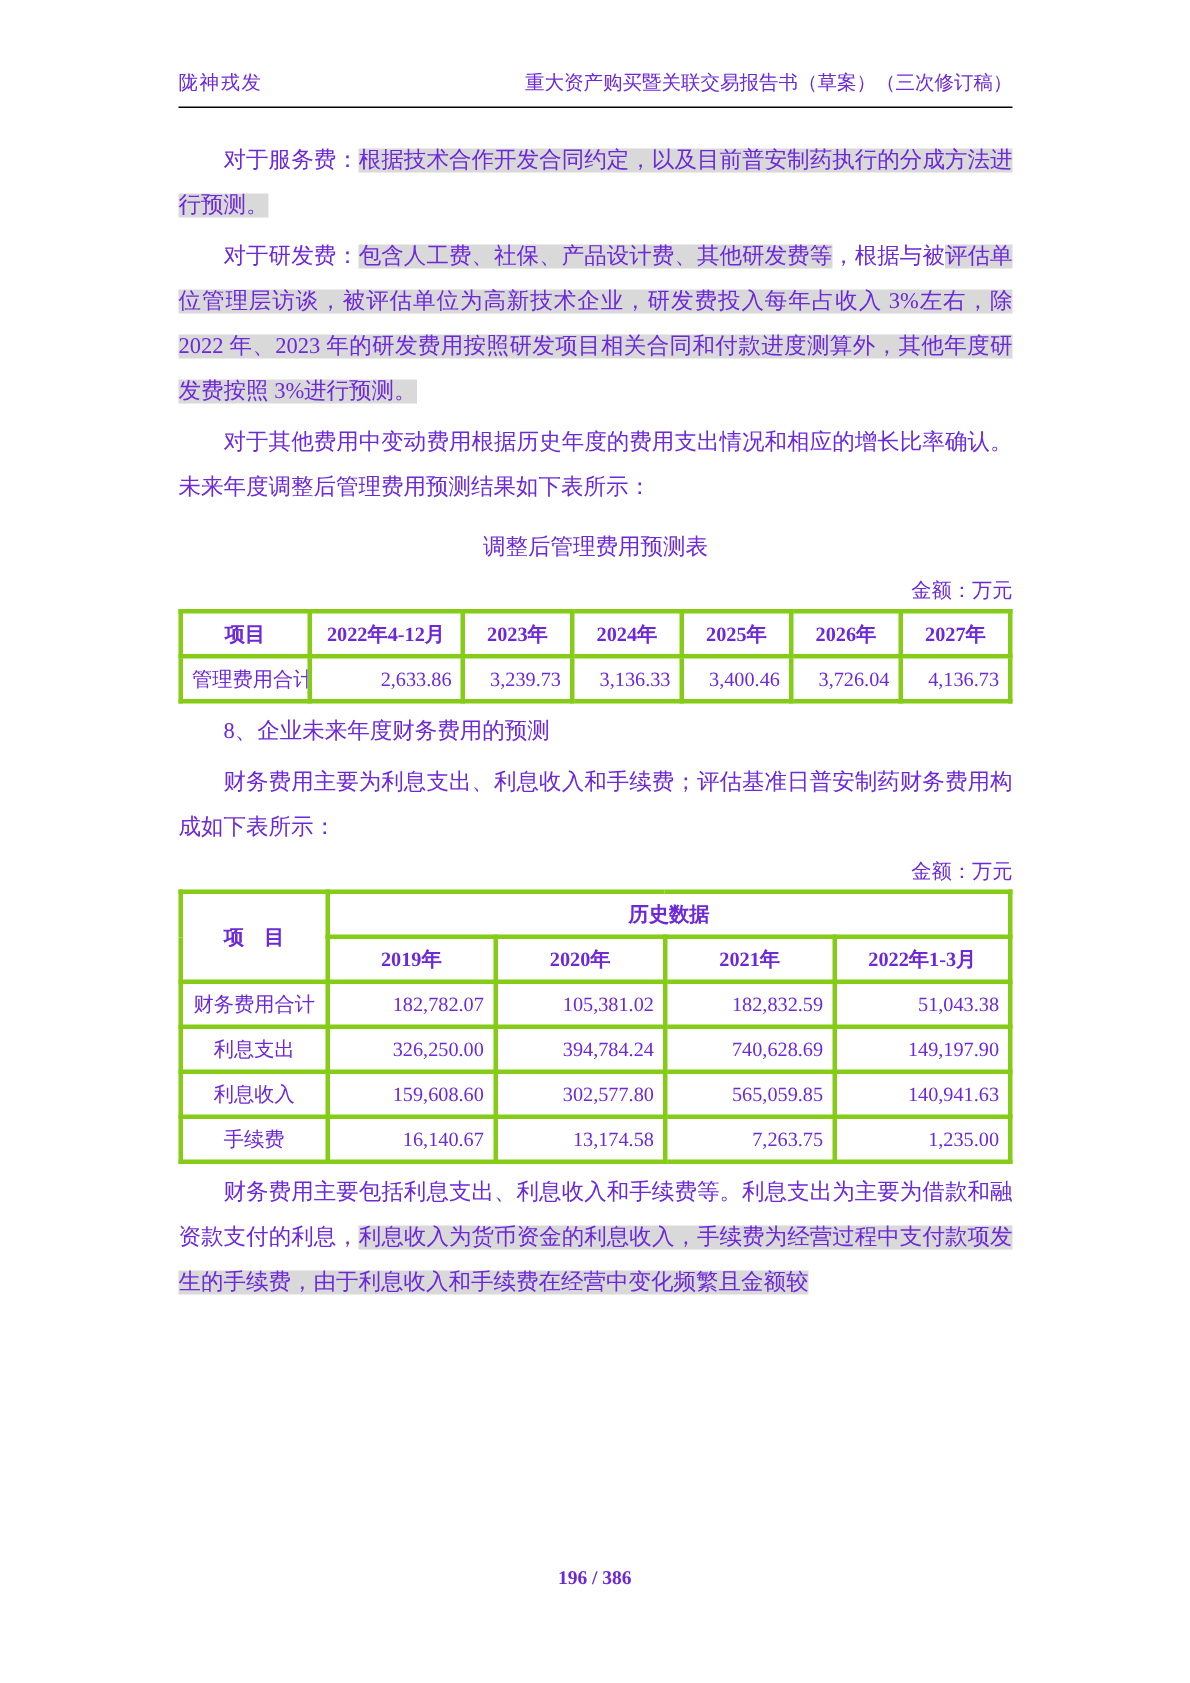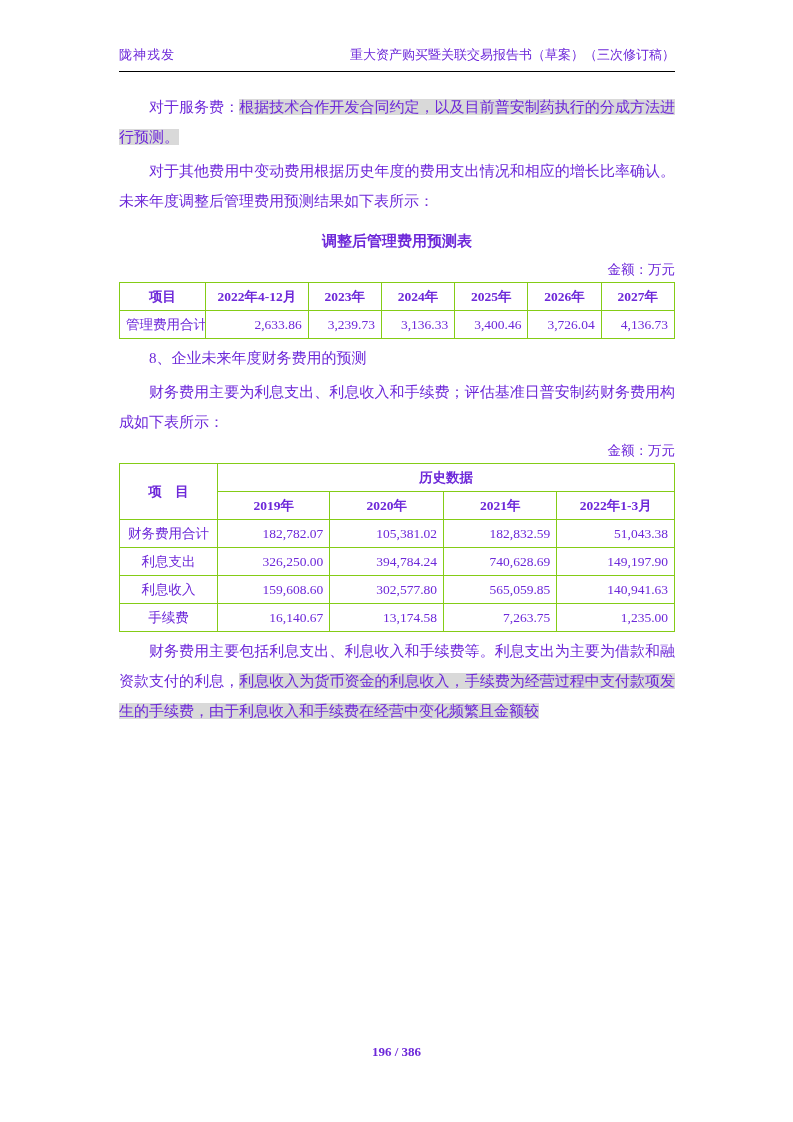--- a/index.html
+++ b/index.html
@@ -32,39 +32,39 @@
   .para {
     font-size: 15px;
     line-height: 30px;
     text-align: justify;
     text-indent: 2em;
     margin-top: 4px;
   }
   .hl { background: var(--hl-color, #d9d9d9); }
   .table-title {
     font-size: 15px;
-    font-weight: bold;
+    font-weight: normal;
     text-align: center;
     line-height: 30px;
     margin-top: 10px;
   }
   .unit-line {
     font-size: 13.5px;
     text-align: right;
     line-height: 24px;
     margin-top: 2px;
   }
   table {
     width: 100%;
     border-collapse: collapse;
     font-size: 13.5px;
     table-layout: fixed;
   }
   th, td {
-    border: 1px solid #84cc16;
+    border: 3px solid #84cc16;
     padding: 3px 6px;
     line-height: 21px;
     vertical-align: middle;
     overflow: hidden;
     white-space: nowrap;
   }
   th { font-weight: bold; text-align: center; }
   td.num { text-align: right; }
   td.lbl-left { text-align: left; font-weight: bold; }
   td.lbl-center { text-align: center; font-weight: bold; }
@@ -82,20 +82,21 @@
 <div class="page">
 
   <header class="doc-header">
     <span class="hl-left">陇神戎发</span>
     <span>重大资产购买暨关联交易报告书（草案）（三次修订稿）</span>
   </header>
 
   <main class="doc-body">
 
     <p class="para"><span>对于服务费：</span><span class="hl">根据技术合作开发合同约定，以及目前普安制药执行的分成方法进行预测。</span></p>
+    <p class="para"><span>对于研发费：</span><span class="hl">包含人工费、社保、产品设计费、其他研发费等</span><span>，根据与被</span><span class="hl">评估单位管理层访谈，被评估单位为高新技术企业，研发费投入每年占收入 3%左右，除 2022 年、2023 年的研发费用按照研发项目相关合同和付款进度测算外，其他年度研发费按照 3%进行预测。</span></p>
     <p class="para"><span>对于其他费用中变动费用根据历史年度的费用支出情况和相应的增长比率确认。未来年度调整后管理费用预测结果如下表所示：</span></p>
 
     <h3 class="table-title">调整后管理费用预测表</h3>
     <div class="unit-line">金额：万元</div>
 
     <table>
       <colgroup>
         <col style="width:15.5%">
           <col style="width:18.5%">
           <col style="width:13.2%">

